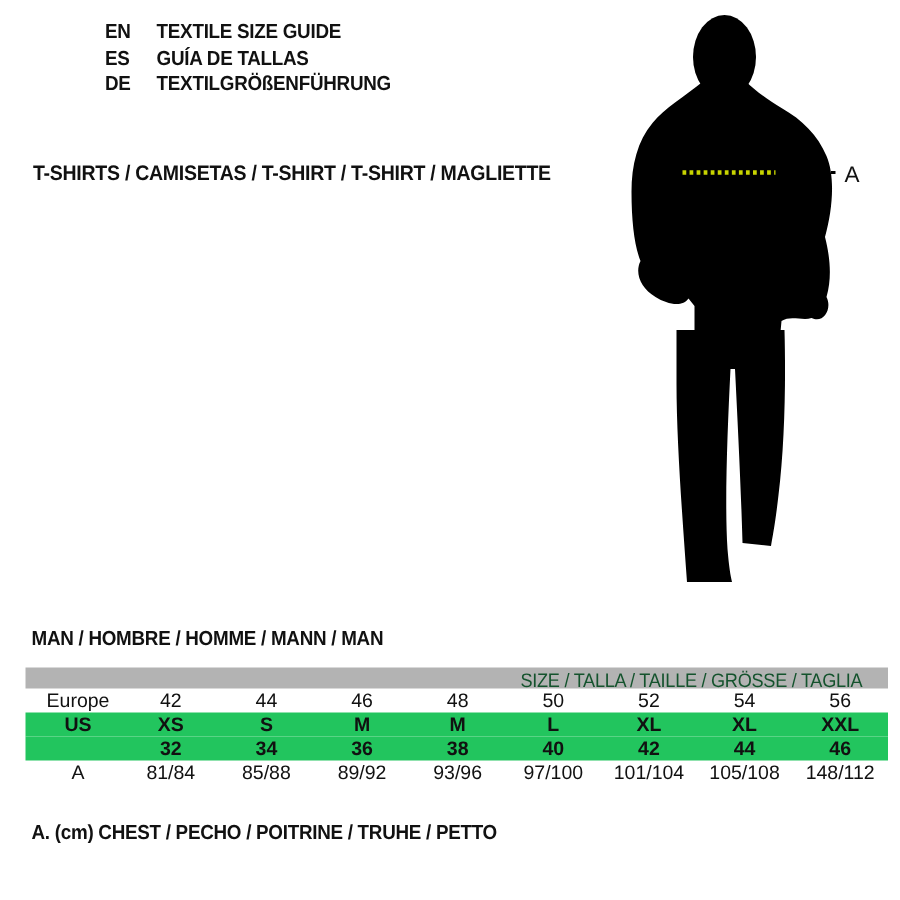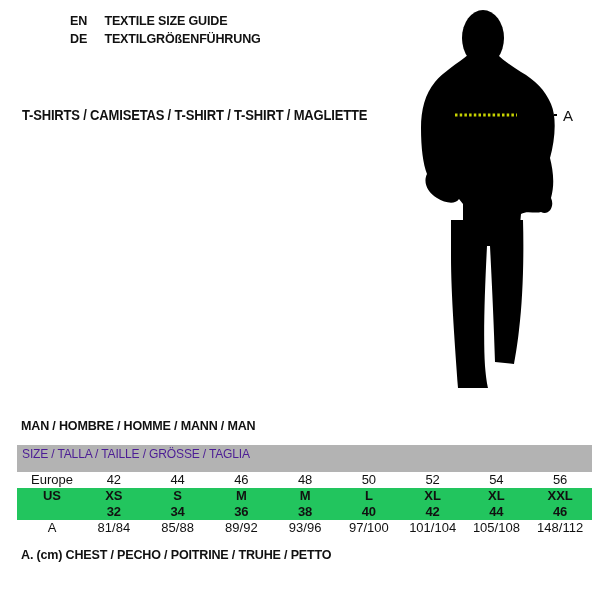--- a/index.html
+++ b/index.html
@@ -24,36 +24,37 @@
   .cat-line{height:18px;line-height:18px;}
 
   
   .figure{position:absolute;left:407px;top:6px;width:172px;height:386px;}
 
   
   .man-heading{position:absolute;left:21px;top:418px;font-size:13.5px;font-weight:700;}
 
   
   .size-table{position:absolute;left:17px;top:445px;width:575px;font-size:13px;}
-  .thead{height:27px;line-height:17px;background:#b3b3b3;padding-left:5px;color:#4c1d95;}
+  .thead{height:14px;line-height:17px;background:#b3b3b3;padding-left:5px;color:#14532d;text-align:right;}
   .trow{display:grid;grid-template-columns:65px repeat(8,1fr);height:16px;line-height:16px;}
   .trow.stripe{background:#22c55e;font-weight:bold;}
   .tlabel{padding-left:5px;text-align:center;}
   .tcell{text-align:center;}
 
   
   .note{position:absolute;left:21px;top:547px;font-size:13.5px;font-weight:700;}
 </style>
 </head>
 <body>
 
 <div class="canvas">
 
   <div class="lang-block">
     <div class="lang-row"><span class="cond"><span class="lang-code">EN</span><span>TEXTILE SIZE GUIDE</span></span></div>
+    <div class="lang-row"><span class="cond"><span class="lang-code">ES</span><span>GUÍA DE TALLAS</span></span></div>
     <div class="lang-row"><span class="cond"><span class="lang-code">DE</span><span>TEXTILGRÖßENFÜHRUNG</span></span></div>
   </div>
 
   <div class="cat-block">
     <div class="cat-line"><span class="cond">T-SHIRTS / CAMISETAS / T-SHIRT / T-SHIRT / MAGLIETTE</span></div>
   </div>
 
   <svg class="figure" viewBox="0 0 172 386" xmlns="http://www.w3.org/2000/svg" aria-hidden="true">
     <g fill="#000000">
 

